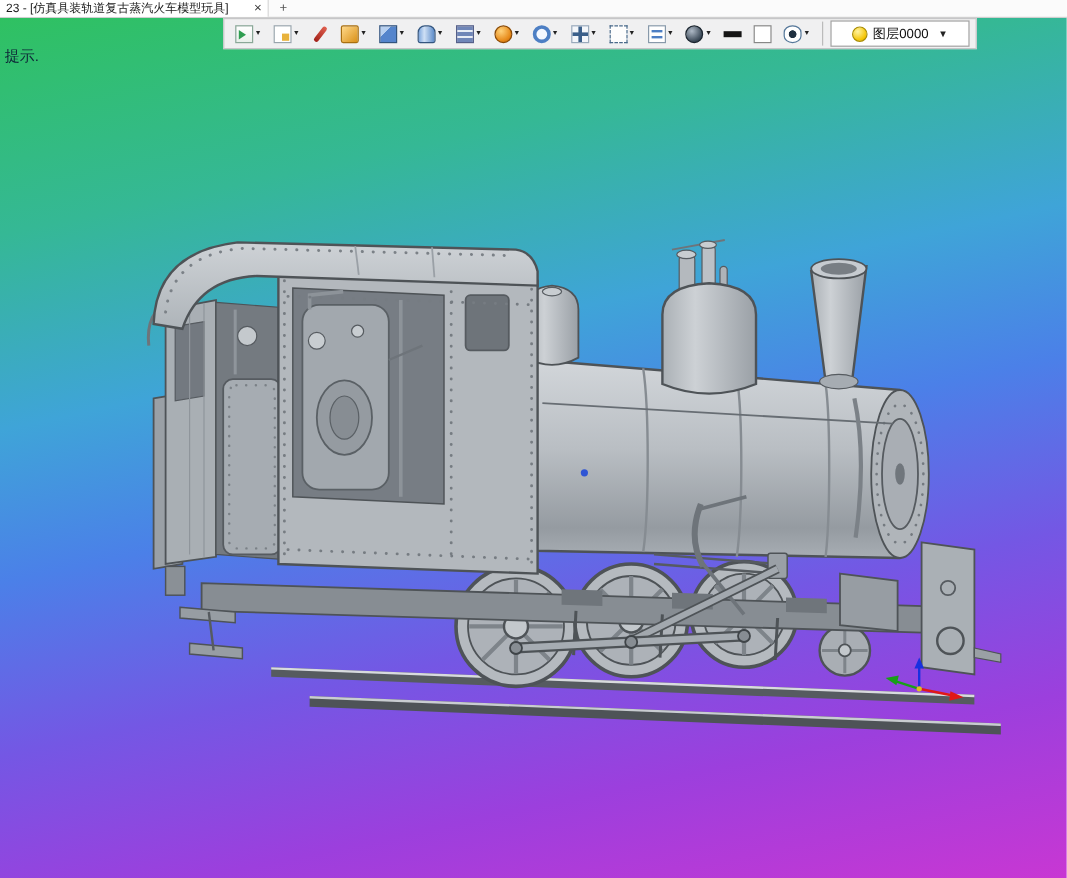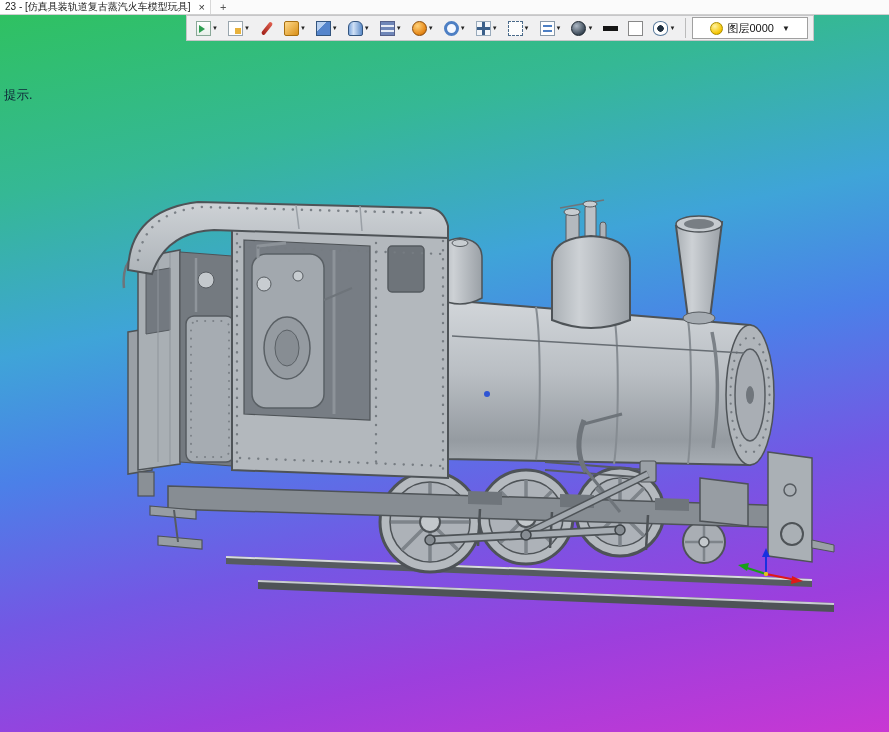--- a/index.html
+++ b/index.html
@@ -3,30 +3,30 @@
 <meta charset="utf-8">
 <style>
   html,body{margin:0;padding:0;background:#fff;}
   body{width:889px;height:732px;overflow:hidden;font-family:"Liberation Sans",sans-serif;}
   .app{position:relative;width:889px;height:732px;}
 
   
   .tabbar{position:absolute;top:0;left:0;right:0;height:14px;background:#fbfbfb;
           border-bottom:1px solid #cfcfcf;display:flex;align-items:center;z-index:6;
           font-size:10px;color:#1a1a1a;}
-  .tab{display:flex;align-items:center;gap:8px;height:100%;padding:0 5px;background:#fff;
+  .tab{display:flex;align-items:center;gap:21px;height:100%;padding:0 5px;background:#fff;
        border-right:1px solid #d8d8d8;white-space:nowrap;}
   .tab-close{color:#333;font-size:11px;line-height:12px;}
   .tab-new{padding:0 9px;color:#555;font-size:11px;}
 
   
   .viewport{position:absolute;top:14px;left:0;right:0;bottom:0;z-index:0;
     background:linear-gradient(168deg,#2fc161 0%,#35b895 20%,#3fa4d8 38%,#4b80e8 52%,#7457e4 68%,#9c3fdd 83%,#c837d3 100%);}
   .model{position:absolute;inset:0;width:889px;height:732px;z-index:1;}
-  .hint{position:absolute;top:39px;left:4px;z-index:2;font-size:12.5px;color:#0d2236;margin-top:48px;}
+  .hint{position:absolute;top:39px;left:4px;z-index:2;font-size:12.5px;color:#0d2236;}
 
   
   .toolbar{position:absolute;top:15px;left:186px;height:26px;z-index:5;display:flex;
            align-items:center;gap:2px;padding:0 5px;background:#f0f0f1;
            border:1px solid #c6c6c8;box-sizing:border-box;}
   .tbtn{display:flex;align-items:center;gap:1px;padding:2px 4px;border-radius:2px;}
   .caret{font-size:6px;color:#222;line-height:1;}
   .ic{width:15px;height:15px;display:inline-block;box-sizing:border-box;position:relative;}
   .i-open{background:linear-gradient(180deg,#fff 0%,#e8f0ea 100%);border:1px solid #8aa898;}
   .i-open::after{content:"";position:absolute;left:2px;bottom:2px;border:4px solid transparent;border-left:6px solid #2e9e50;}

